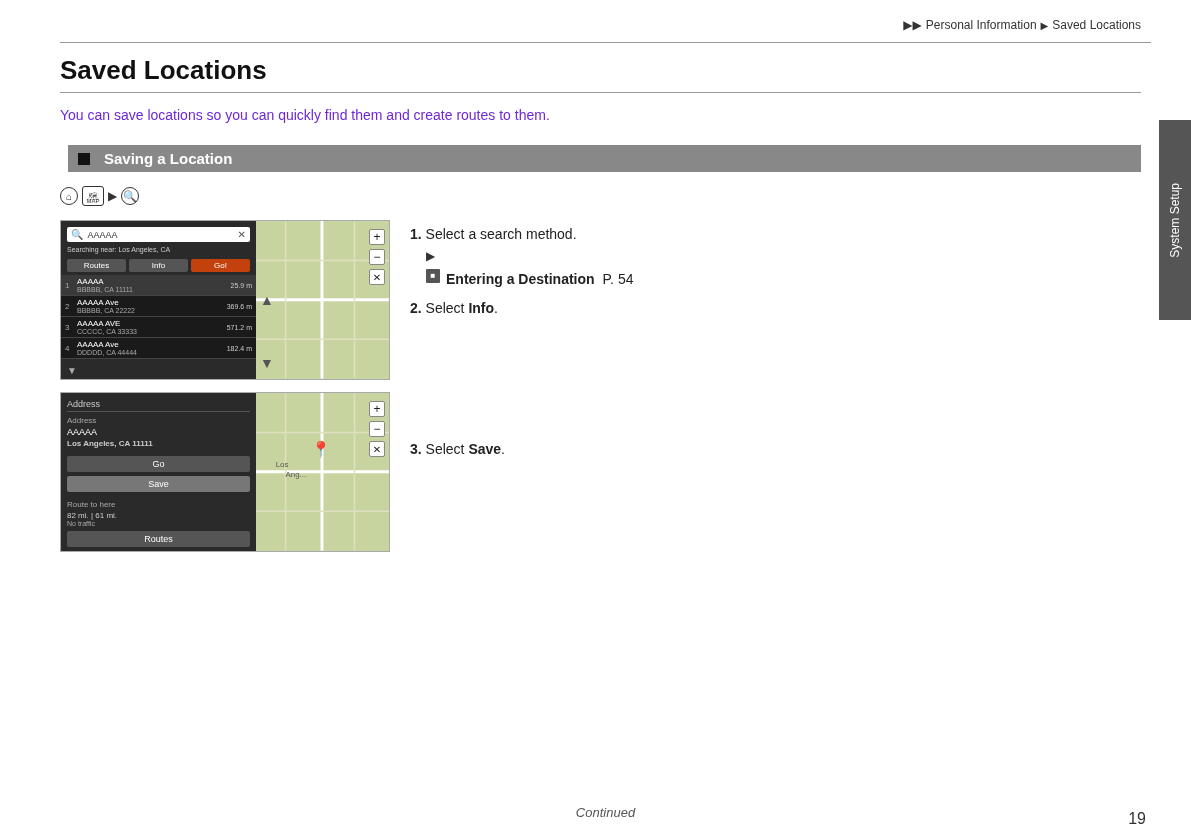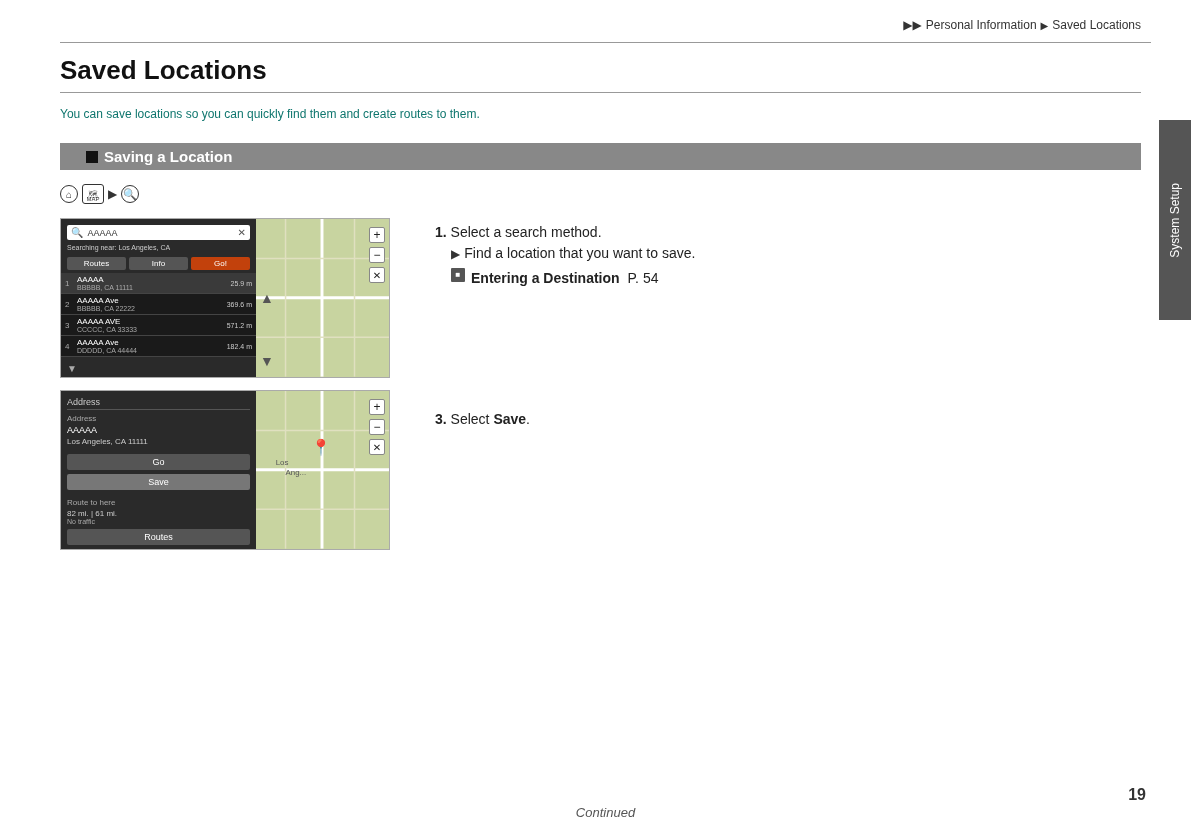--- a/index.html
+++ b/index.html
@@ -77,36 +77,37 @@
       margin-bottom: 6px;
     }
 
     .title-underline {
       height: 1px;
       background: #999;
       margin-bottom: 14px;
     }
 
     .intro-text {
-      font-size: 12px;
-      color: #0f766e;
+      font-size: 14px;
+      color: #6d28d9;
       margin-bottom: 22px;
     }
 
     
     .section-header {
       background: #888;
       color: #fff;
-      padding: 5px 26px;
+      padding: 5px 10px;
       font-size: 15px;
       font-weight: bold;
       margin-bottom: 14px;
       display: flex;
       align-items: center;
-      gap: 6px;
+      gap: 14px;
+      margin-left: 8px;
     }
     .section-header .black-square {
       width: 12px;
       height: 12px;
       background: #111;
       display: inline-block;
     }
 
     
     .icon-row {
@@ -168,21 +169,20 @@
     .screenshots-col {
       display: flex;
       flex-direction: column;
       gap: 12px;
       flex-shrink: 0;
     }
 
     .instructions-col {
       flex: 1;
       padding-top: 4px;
-      margin-left: 25px;
     }
 
     
     .screenshot {
       width: 330px;
       height: 160px;
       border: 1px solid #aaa;
       background: #f5f5f5;
       position: relative;
       overflow: hidden;
@@ -356,20 +356,21 @@
     }
     .ss2-address-value {
       font-size: 9px;
       color: #fff;
       margin-bottom: 2px;
     }
     .ss2-city {
       font-size: 8px;
       color: #ccc;
       margin-bottom: 8px;
+      font-weight: bold;
     }
     .ss2-btn {
       background: #555;
       color: #fff;
       font-size: 9px;
       text-align: center;
       padding: 3px;
       border-radius: 2px;
       margin-bottom: 4px;
       cursor: pointer;
@@ -453,25 +454,25 @@
       justify-content: center;
       align-items: center;
     }
     .continued-text {
       font-size: 13px;
       color: #555;
       font-style: italic;
     }
     .page-num {
       position: absolute;
-      bottom: 36px;
+      bottom: 12px;
       right: 45px;
       font-size: 16px;
       color: #333;
-      font-weight: bold;
+      font-weight: normal;
     }
 
     .map-roads {
       position: absolute;
       top: 0; left: 0; right: 0; bottom: 0;
     }
   </style>
 </head>
 <body>
 
@@ -622,29 +623,32 @@
 
     </div>
 
     <div class="instructions-col">
 
       <div class="step">
         <span class="step-num">1.</span>
         <span>Select a search method.</span>
         <div class="sub-bullet">
           <span class="sub-arrow">▶</span>
-          <span>Find a location that you want to save.</span>
         </div>
         <div class="sub-bullet" style="margin-top:4px;">
           <span class="ref-icon">■</span>
           <span class="bold">Entering a Destination</span>
           <span style="margin-left:4px;">P. 54</span>
         </div>
       </div>
 
+      <div class="step">
+        <span class="step-num">2.</span>
+        <span>Select </span><span class="bold">Info</span><span>.</span>
+      </div>
 
       <div class="step" style="margin-top: 120px;">
         <span class="step-num">3.</span>
         <span>Select </span><span class="bold">Save</span><span>.</span>
       </div>
 
 
     </div>
   </div>
 

